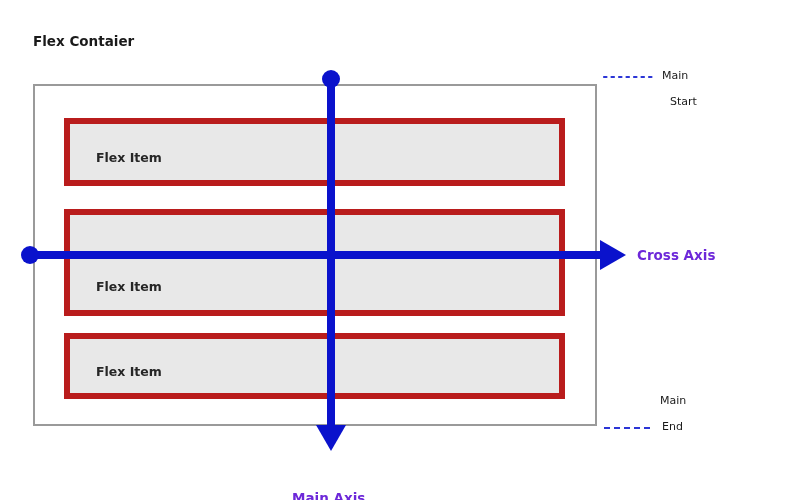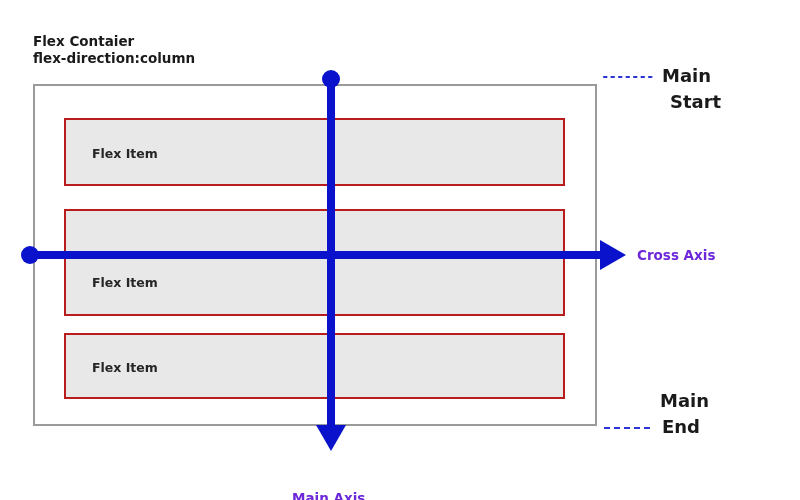--- a/index.html
+++ b/index.html
@@ -41,21 +41,21 @@
     background: transparent;
   }
 
   
   .flex-item {
     position: absolute;
     left: 64px;
     width: 501px;
     box-sizing: border-box;
     background: #e8e8e8;
-    border: 2px solid #b91c1c;
+    border: 6px solid #b91c1c;
   }
   .flex-item-label {
     position: absolute;
     left: 26px;
     font-size: 12.5px;
     font-weight: bold;
     color: #262626;
     white-space: nowrap;
   }
   #item-0 { top: 118px; height: 68px; }
@@ -82,39 +82,38 @@
     font-weight: bold;
     white-space: nowrap;
   }
   .axis-label.blue { color: #6d28d9; }
 
   #label-cross-axis { left: 637px; top: 247px; }
   #label-main-axis  { left: 292px; top: 490px; }
 
   .endpoint-label {
     position: absolute;
-    font-size: 18px;
-    font-weight: bold;
+    font-size: 11px;
+    font-weight: normal;
     color: #1a1a1a;
     line-height: 26px;
     white-space: nowrap;
   }
   #label-main-start { left: 662px; top: 63px; }
   #label-main-end   { left: 660px; top: 388px; }
   #label-main-start .ln2 { margin-left: 8px; }
   #label-main-end  .ln2  { margin-left: 2px; }
 </style>
 </head>
 <body>
 
 <div id="stage">
 
   <div class="title-block">
     <div>Flex Contaier</div>
-    <div>flex-direction:column</div>
   </div>
 
   <div class="flex-container"></div>
 
   <div class="flex-item" id="item-0">
     <span class="flex-item-label">Flex Item</span>
   </div>
   <div class="flex-item" id="item-1">
     <span class="flex-item-label">Flex Item</span>
   </div>

